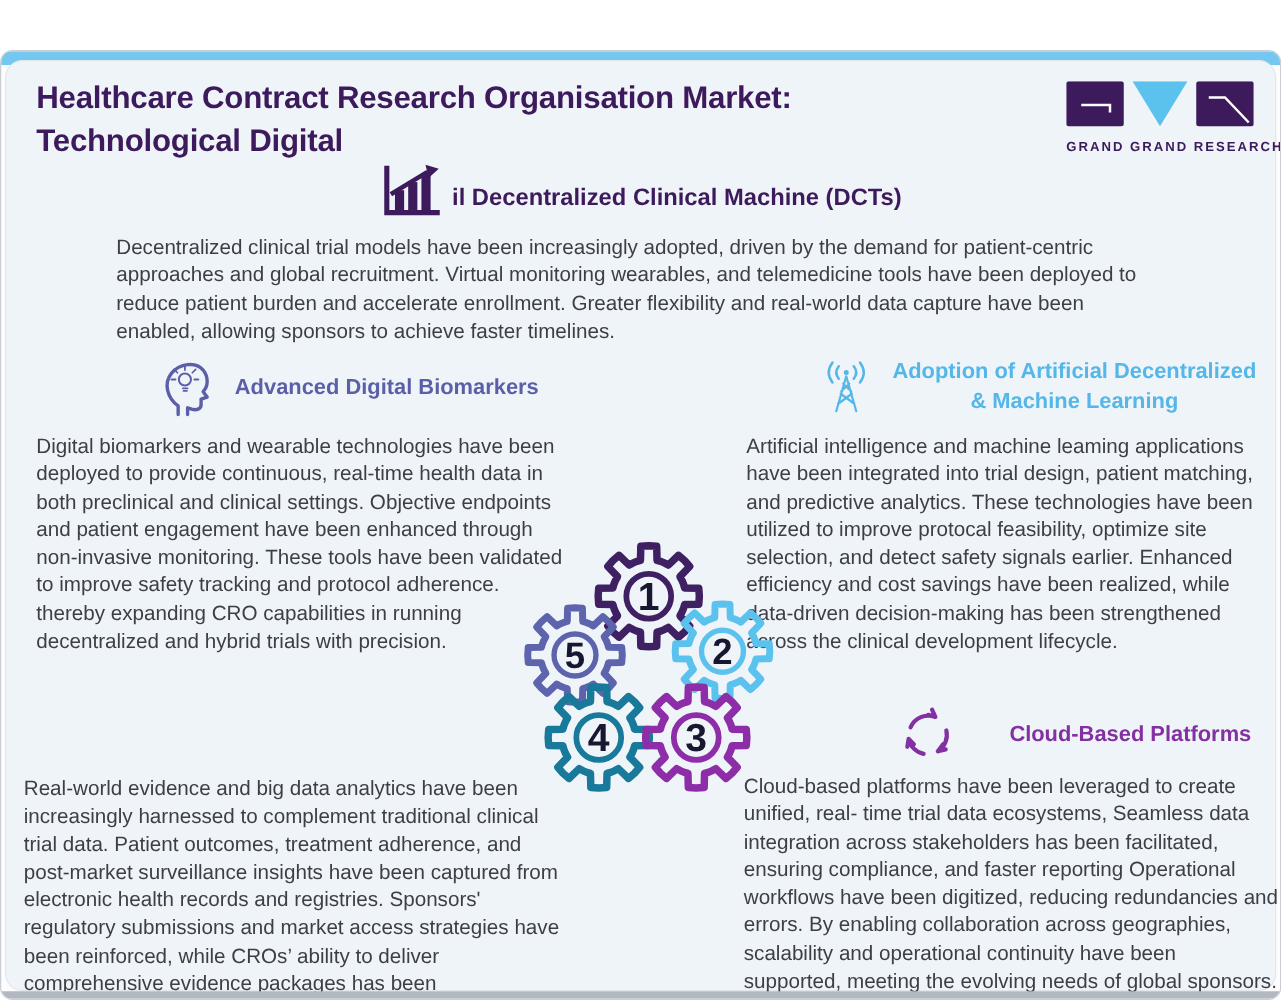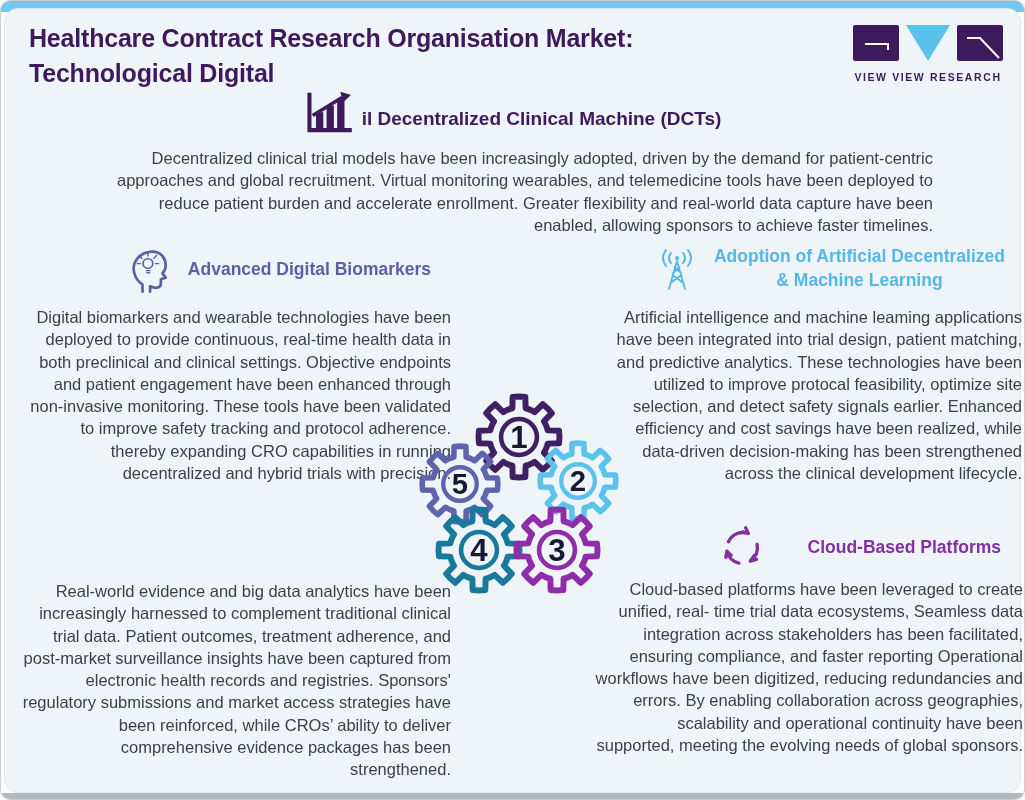--- a/index.html
+++ b/index.html
@@ -1,26 +1,26 @@
 <!DOCTYPE html>
 <html><head>
 <meta charset="utf-8">
 <style>
   html,body{margin:0;padding:0;background:#ffffff;}
   body{width:1025px;height:800px;position:relative;font-family:"Liberation Sans",sans-serif;overflow:hidden;}
-  .frame{position:absolute;inset:0;background:#fdfdfd;border-radius:10px;border:1px solid #c9ced5;overflow:hidden;box-sizing:border-box;}
+  .frame{position:absolute;inset:0;background:#fdfdfd;border-radius:10px;border:1px solid #c9ced5;overflow:hidden;box-sizing:border-box;margin-top:40px;}
   .topbar{position:absolute;top:0;left:0;right:0;height:11px;background:#74c7ef;}
   .bottombar{position:absolute;bottom:0;left:0;right:0;height:6px;background:#b2b8c0;}
   .card{position:absolute;left:3px;right:3px;top:7px;bottom:6px;background:#eff4f9;border:1px solid #e2e7ee;border-radius:14px;}
   .title{position:absolute;left:28px;top:20px;font-size:25px;font-weight:800;color:#3d1a5b;line-height:35px;letter-spacing:-0.2px;}
   .logo{position:absolute;left:852px;top:24px;width:150px;text-align:center;}
   .logo-text{margin-top:4px;font-size:10.5px;font-weight:800;letter-spacing:1.6px;color:#3d1a5b;white-space:nowrap;}
   .dct-head{position:absolute;top:90px;left:0;width:100%;display:flex;justify-content:center;align-items:flex-end;gap:8px;color:#3d1a5b;}
   .dct-head .hd{font-size:19px;font-weight:800;padding-bottom:5px;}
-  .para{position:absolute;text-align:right;font-size:16.5px;line-height:22.3px;color:#3e3e48;}
+  .para{position:absolute;text-align:left;font-size:16.5px;line-height:22.3px;color:#3e3e48;}
   .sec-head{position:absolute;display:flex;justify-content:flex-end;align-items:center;gap:12px;}
   .sec-head .hd{font-size:17.5px;font-weight:800;line-height:24px;text-align:center;}
   .accent-bio{color:#5a5fa8;}
   .accent-ai{color:#54b7e8;}
   .accent-rwe{color:#1f7fa9;}
   .accent-cloud{color:#8230a2;gap:40px;}
   .icon{flex:0 0 auto;}
   .gearbox{position:absolute;left:410px;top:388px;width:216px;height:214px;}
   .gear{position:absolute;}
   .gear-num{font-size:34px;font-weight:700;fill:#17172f;text-anchor:middle;font-family:"Liberation Sans",sans-serif;}
@@ -71,21 +71,21 @@
   </div>
 
   <div class="logo">
     <svg width="150" height="38" viewBox="0 0 150 38">
       <rect x="0" y="0" width="46" height="36" rx="2" fill="#3d1a5b"></rect>
       <path d="M12,19 H35 L35,25" fill="none" stroke="#ffffff" stroke-width="2"></path>
       <polygon points="53,0 97,0 75,36" fill="#5bc2ee"></polygon>
       <rect x="104" y="0" width="46" height="36" rx="2" fill="#3d1a5b"></rect>
       <path d="M114,13 H127 L146,33" fill="none" stroke="#ffffff" stroke-width="2"></path>
     </svg>
-    <div class="logo-text">VIEW VIEW RESEARCH</div>
+    <div class="logo-text">GRAND GRAND RESEARCH</div>
   </div>
 
   <div class="dct-head">
     <svg class="icon" width="50" height="44">
         <use href="#ic-chart"></use>
       </svg>
     <div class="hd">il Decentralized Clinical Machine (DCTs)</div>
   </div>
   <div class="para" style="top:146px;left:92px;width:840px;">Decentralized clinical trial models have been increasingly adopted, driven by the demand for patient-centric approaches and global recruitment. Virtual monitoring wearables, and telemedicine tools have been deployed to reduce patient burden and accelerate enrollment. Greater flexibility and real-world data capture have been enabled, allowing sponsors to achieve faster timelines.</div>
 

